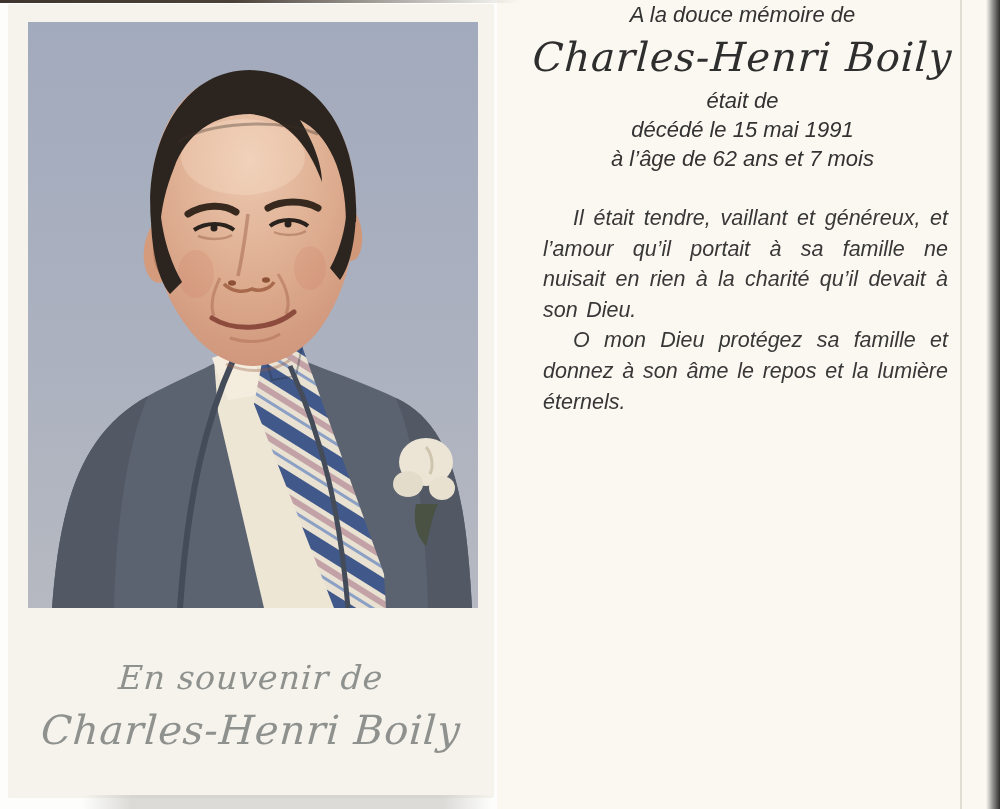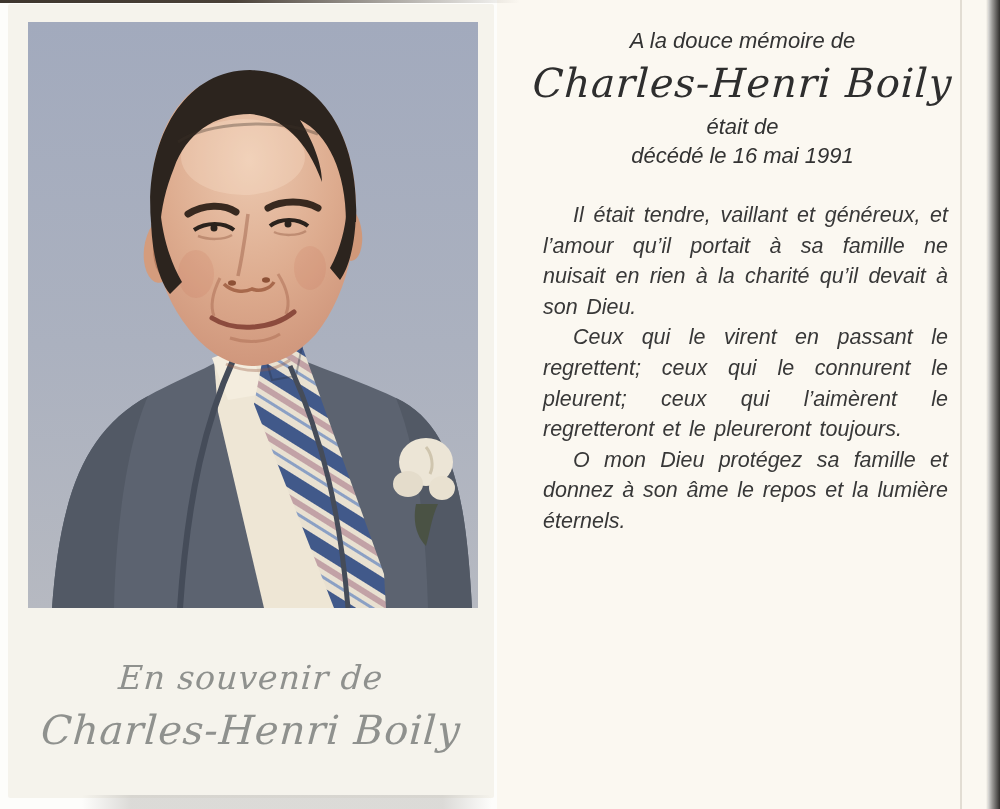--- a/index.html
+++ b/index.html
@@ -46,21 +46,20 @@
     position:absolute;left:497px;top:0;width:491px;height:809px;
     background:#fbf8f1;
   }
   .fold-line{
     position:absolute;left:463px;top:0;width:2px;height:809px;
     background:rgba(205,199,185,.55);
   }
   .rc-header{
     text-align:center;color:#333;
     font-style:italic;
-    margin-top:26px;
   }
   .rc-header .h-line{font-size:22px;line-height:29px;}
   .rc-header .h-name{
     font-size:40px;line-height:52px;color:#2e2e2e;
     transform:skewX(-3deg);margin:2px 0 3px 0;
   }
   .rc-body{
     margin:30px 40px 12px 46px;
     color:#383838;font-style:italic;font-size:21.5px;line-height:30.6px;
   }
@@ -166,26 +165,26 @@
     </div>
   </div>
 
   <div class="card-right">
     <div class="fold-line"></div>
 
     <div class="rc-header">
       <div class="h-line">A la douce mémoire de</div>
       <div class="h-name script">Charles-Henri Boily</div>
       <div class="h-line">était de</div>
-      <div class="h-line">décédé le 16 mai 1991</div>
+      <div class="h-line">décédé le 15 mai 1991</div>
+      <div class="h-line">à l’âge de 62 ans et 7 mois</div>
     </div>
 
     <div class="rc-body">
       <p>Il était tendre, vaillant et généreux, et l’amour qu’il portait à sa famille ne nuisait en rien à la charité qu’il devait à son Dieu.</p>
-      <p>Ceux qui le virent en passant le regrettent; ceux qui le connurent le pleurent; ceux qui l’aimèrent le regretteront et le pleureront toujours.</p>
       <p>O mon Dieu protégez sa famille et donnez à son âme le repos et la lumière éternels.</p>
     </div>
   </div>
 
   <div class="top-edge-line"></div>
   <div class="bottom-shadow"></div>
   <div class="right-edge-shadow"></div>
 </div>
 
 </body></html>

